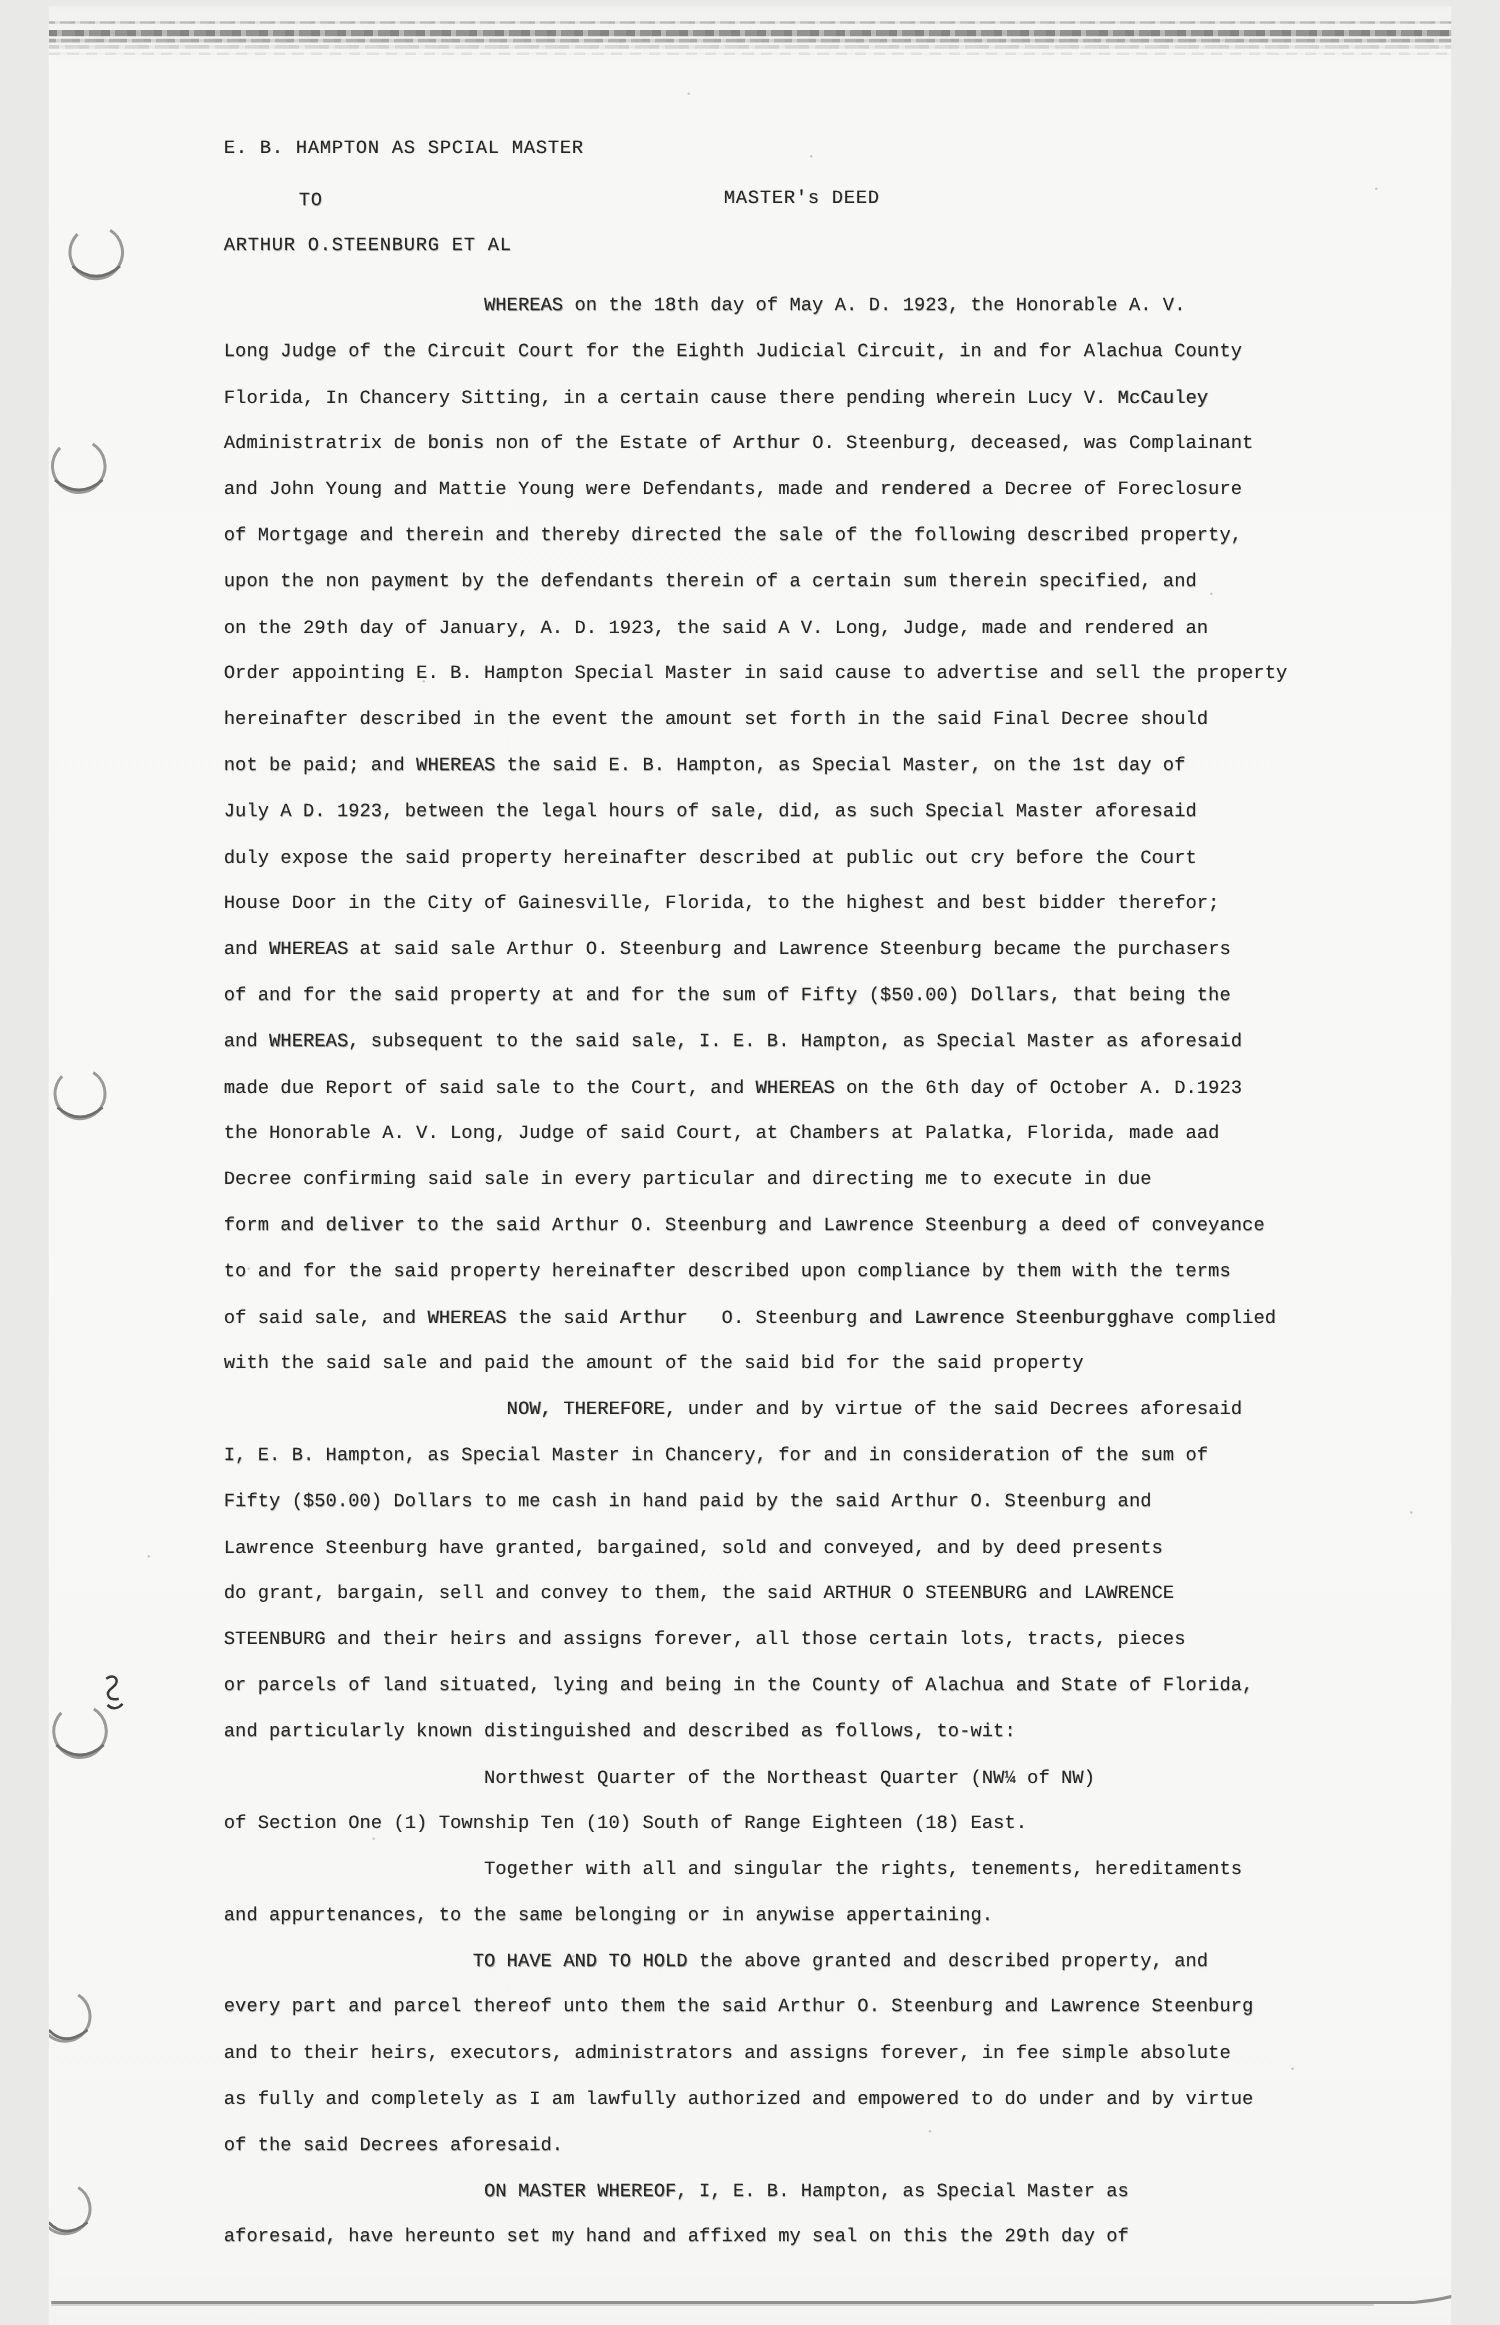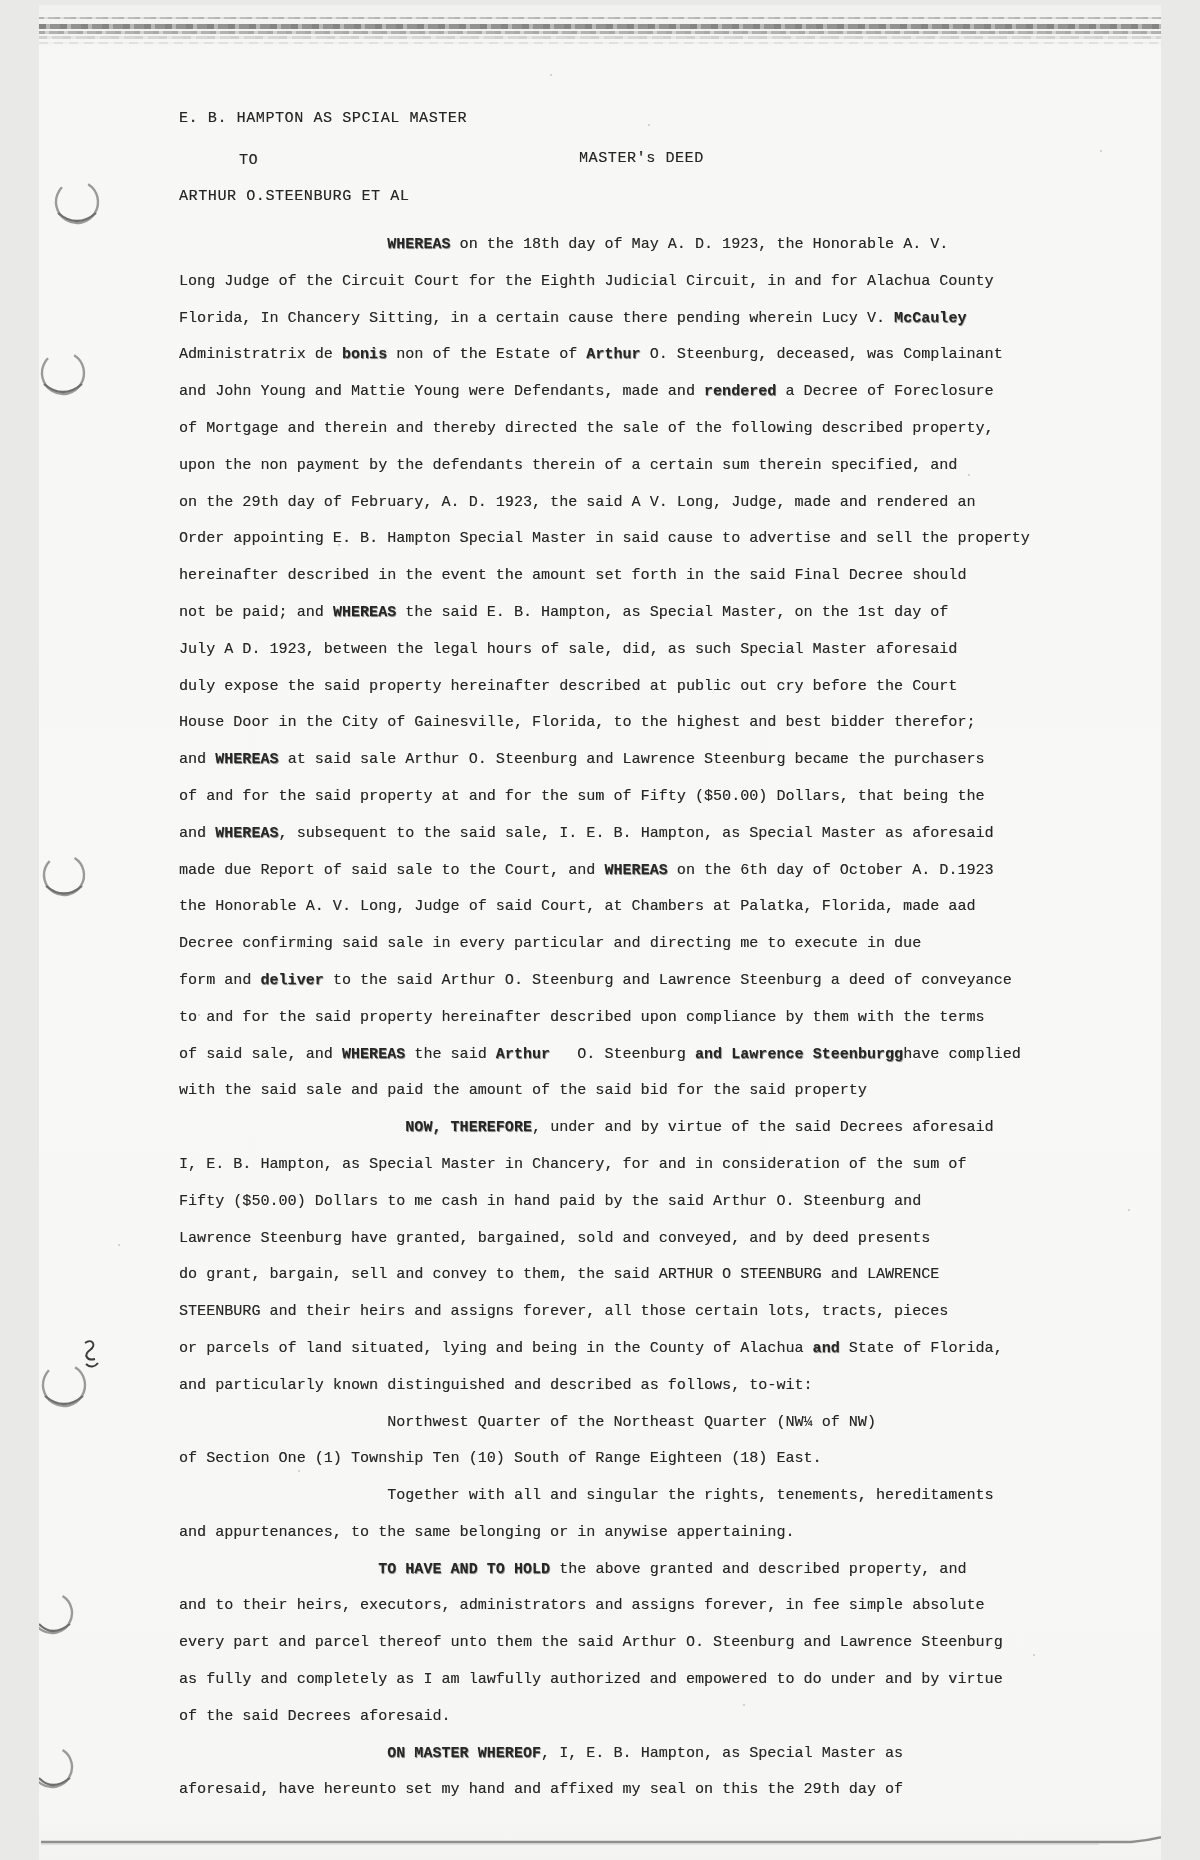--- a/index.html
+++ b/index.html
@@ -32,21 +32,21 @@
   .h-grantee{top:184px;}
 
   .doc-body{
     position:absolute;left:140px;top:222px;width:1010px;
   }
   .line{
     white-space:pre;
     font-size:15px;line-height:36.8px;letter-spacing:.05px;
     text-shadow:.3px .4px .6px rgba(35,35,35,.42);
   }
-  .line b{font-weight:700;text-shadow:.6px .5px .7px rgba(25,25,25,.55);}
+  .line b{font-weight:400;text-shadow:.6px .5px .7px rgba(25,25,25,.55);}
 
   .artifacts{position:absolute;left:0;top:0;pointer-events:none;}
 </style>
 </head>
 <body>
 
 <div class="page" style="color: rgb(38, 38, 38);">
 
   <div class="top-edge">
     <div class="stripe s1"></div>
@@ -62,21 +62,21 @@
   <div class="h-line h-grantee">ARTHUR O.STEENBURG ET AL</div>
 
   <div class="doc-body">
       <div class="line">                       <b>WHEREAS</b> on the 18th day of May A. D. 1923, the Honorable A. V.</div>
       <div class="line">Long Judge of the Circuit Court for the Eighth Judicial Circuit, in and for Alachua County</div>
       <div class="line">Florida, In Chancery Sitting, in a certain cause there pending wherein Lucy V. <b>McCauley</b></div>
       <div class="line">Administratrix de <b>bonis</b> non of the Estate of <b>Arthur</b> O. Steenburg, deceased, was Complainant</div>
       <div class="line">and John Young and Mattie Young were Defendants, made and <b>rendered</b> a Decree of Foreclosure</div>
       <div class="line">of Mortgage and therein and thereby directed the sale of the following described property,</div>
       <div class="line">upon the non payment by the defendants therein of a certain sum therein specified, and</div>
-      <div class="line">on the 29th day of February, A. D. 1923, the said A V. Long, Judge, made and rendered an</div>
+      <div class="line">on the 29th day of January, A. D. 1923, the said A V. Long, Judge, made and rendered an</div>
       <div class="line">Order appointing E. B. Hampton Special Master in said cause to advertise and sell the property</div>
       <div class="line">hereinafter described in the event the amount set forth in the said Final Decree should</div>
       <div class="line">not be paid; and <b>WHEREAS</b> the said E. B. Hampton, as Special Master, on the 1st day of</div>
       <div class="line">July A D. 1923, between the legal hours of sale, did, as such Special Master aforesaid</div>
       <div class="line">duly expose the said property hereinafter described at public out cry before the Court</div>
       <div class="line">House Door in the City of Gainesville, Florida, to the highest and best bidder therefor;</div>
       <div class="line">and <b>WHEREAS</b> at said sale Arthur O. Steenburg and Lawrence Steenburg became the purchasers</div>
       <div class="line">of and for the said property at and for the sum of Fifty ($50.00) Dollars, that being the</div>
       <div class="line">and <b>WHEREAS</b>, subsequent to the said sale, I. E. B. Hampton, as Special Master as aforesaid</div>
       <div class="line">made due Report of said sale to the Court, and <b>WHEREAS</b> on the 6th day of October A. D.1923</div>
@@ -92,22 +92,22 @@
       <div class="line">Lawrence Steenburg have granted, bargained, sold and conveyed, and by deed presents</div>
       <div class="line">do grant, bargain, sell and convey to them, the said ARTHUR O STEENBURG and LAWRENCE</div>
       <div class="line">STEENBURG and their heirs and assigns forever, all those certain lots, tracts, pieces</div>
       <div class="line">or parcels of land situated, lying and being in the County of Alachua <b>and</b> State of Florida,</div>
       <div class="line">and particularly known distinguished and described as follows, to-wit:</div>
       <div class="line">                       Northwest Quarter of the Northeast Quarter (NW¼ of NW)</div>
       <div class="line">of Section One (1) Township Ten (10) South of Range Eighteen (18) East.</div>
       <div class="line">                       Together with all and singular the rights, tenements, hereditaments</div>
       <div class="line">and appurtenances, to the same belonging or in anywise appertaining.</div>
       <div class="line">                      <b>TO HAVE AND TO HOLD</b> the above granted and described property, and</div>
+      <div class="line">every part and parcel thereof unto them the said Arthur O. Steenburg and Lawrence Steenburg</div>
       <div class="line">and to their heirs, executors, administrators and assigns forever, in fee simple absolute</div>
-      <div class="line">every part and parcel thereof unto them the said Arthur O. Steenburg and Lawrence Steenburg</div>
       <div class="line">as fully and completely as I am lawfully authorized and empowered to do under and by virtue</div>
       <div class="line">of the said Decrees aforesaid.</div>
       <div class="line">                       <b>ON MASTER WHEREOF</b>, I, E. B. Hampton, as Special Master as</div>
       <div class="line">aforesaid, have hereunto set my hand and affixed my seal on this the 29th day of</div>
     </div>
 
   <svg class="artifacts" width="1200" height="1860" viewBox="0 0 1200 1860">
 
     <line x1="1193" y1="95" x2="1193" y2="1795" stroke="#b9b9b7" stroke-width="1.2" stroke-dasharray="28 16"></line>
 

